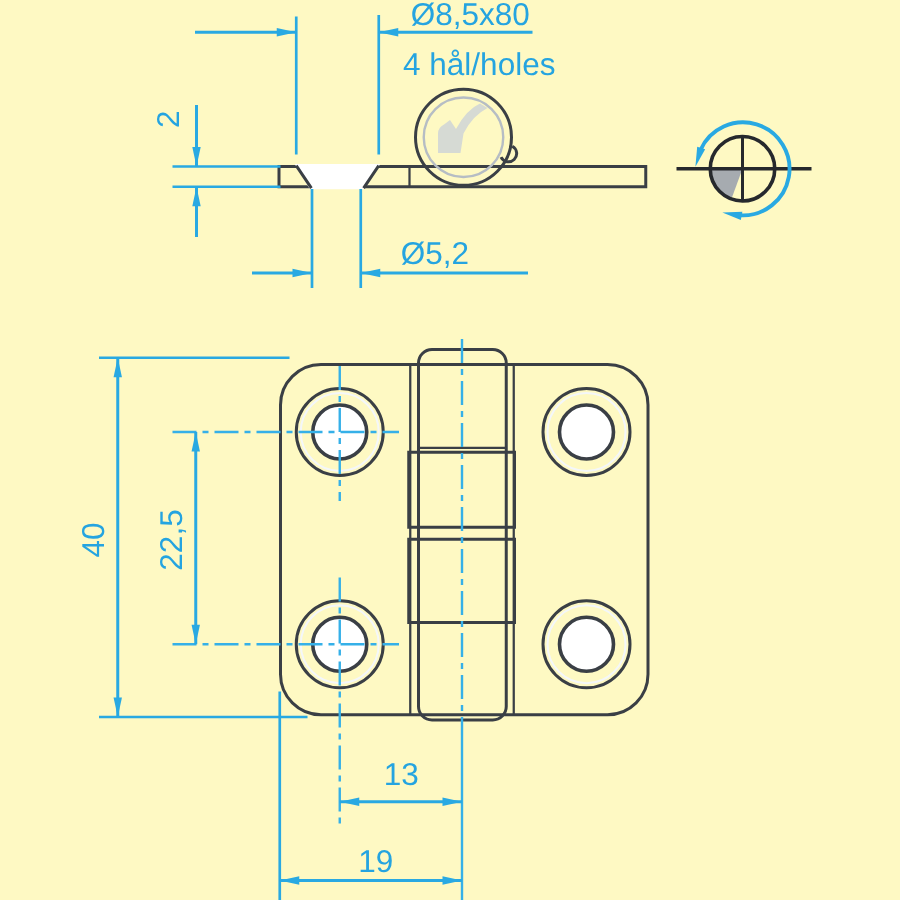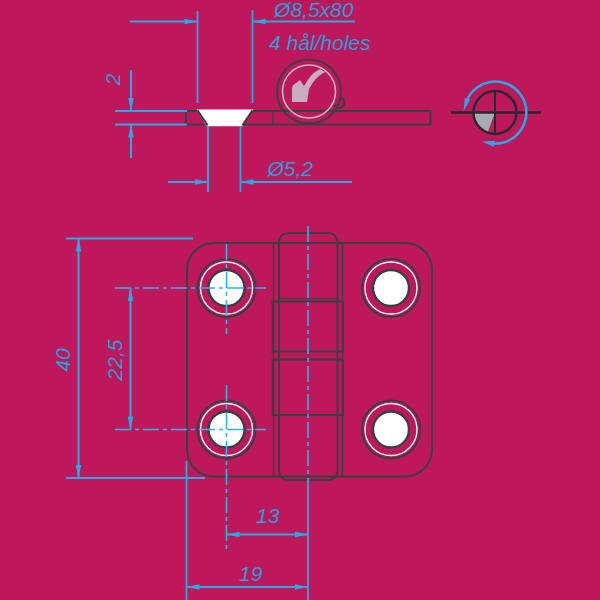--- a/index.html
+++ b/index.html
@@ -1,16 +1,16 @@
 <!DOCTYPE html>
 <html><head>
 <meta charset="utf-8">
 <style>
   html,body{margin:0;padding:0;background:#ffffff;}
-  .stage{width:600px;height:600px;position:relative;background:#be185d;overflow:hidden;font-style:italic;}
+  .stage{width:600px;height:600px;position:relative;background:#fef9c3;overflow:hidden;}
   svg{display:block;}
   text{font-family:"Liberation Sans", sans-serif;font-size:21px;fill:#25a4e0;}
   .dim-line{stroke:#29a9e2;stroke-width:2;fill:none;}
   .ext-line{stroke:#29a9e2;stroke-width:1.8;fill:none;}
   .cl{stroke:#35b0e8;stroke-width:1.6;fill:none;stroke-dasharray:16 4 4 4;}
   .cl-solid{stroke:#35b0e8;stroke-width:1.6;fill:none;}
   .arrow{fill:#29a9e2;stroke:none;}
   .dark{stroke:#3a3f45;stroke-width:2;fill:none;}
   .dark-thin{stroke:#3a3f45;stroke-width:1.5;fill:none;}
 </style>

